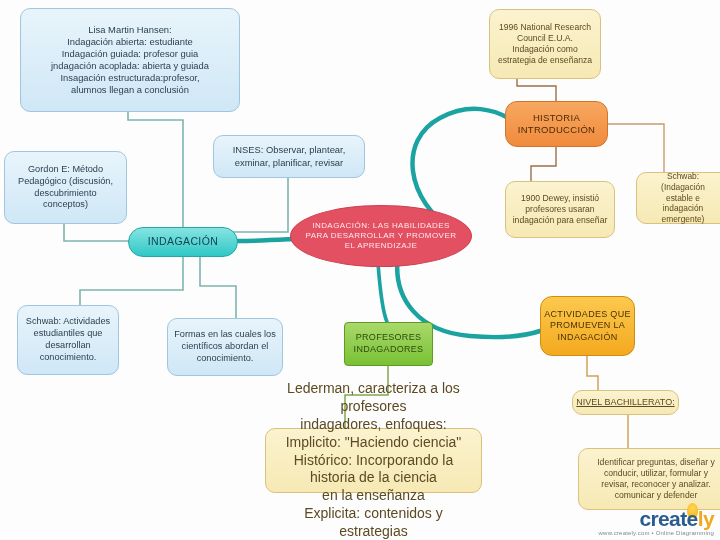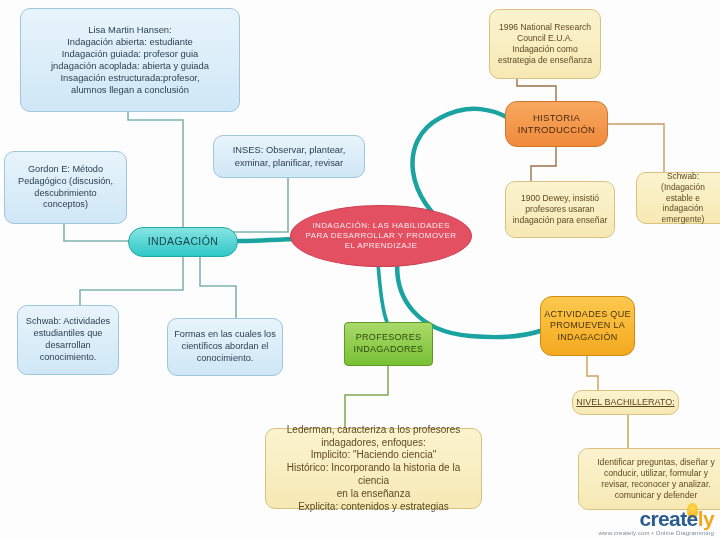--- a/index.html
+++ b/index.html
@@ -203,21 +203,21 @@
     <span>Schwab:
 (Indagación estable e
 indagación emergente)</span>
   </div>
 
   <div class="node green" style="left:344px; top:322px; width:89px; height:44px; font-size:9px;">
     <span>PROFESORES
 INDAGADORES</span>
   </div>
 
-  <div class="node yellow" style="left:237px; top:428px; width:217px; height:81px; font-size:10px; padding:3px 5px;">
+  <div class="node yellow" style="left:237px; top:428px; width:217px; height:65px; font-size:14px; padding:3px 5px;">
     <span>Lederman, caracteriza a los profesores
 indagadores, enfoques:
 Implicito: "Haciendo ciencia"
 Histórico: Incorporando la historia de la ciencia
 en la enseñanza
 Explicita: contenidos y estrategias</span>
   </div>
 
   <div class="node amber" style="left:540px; top:296px; width:95px; height:60px; font-size:9px;">
     <span>ACTIVIDADES QUE

